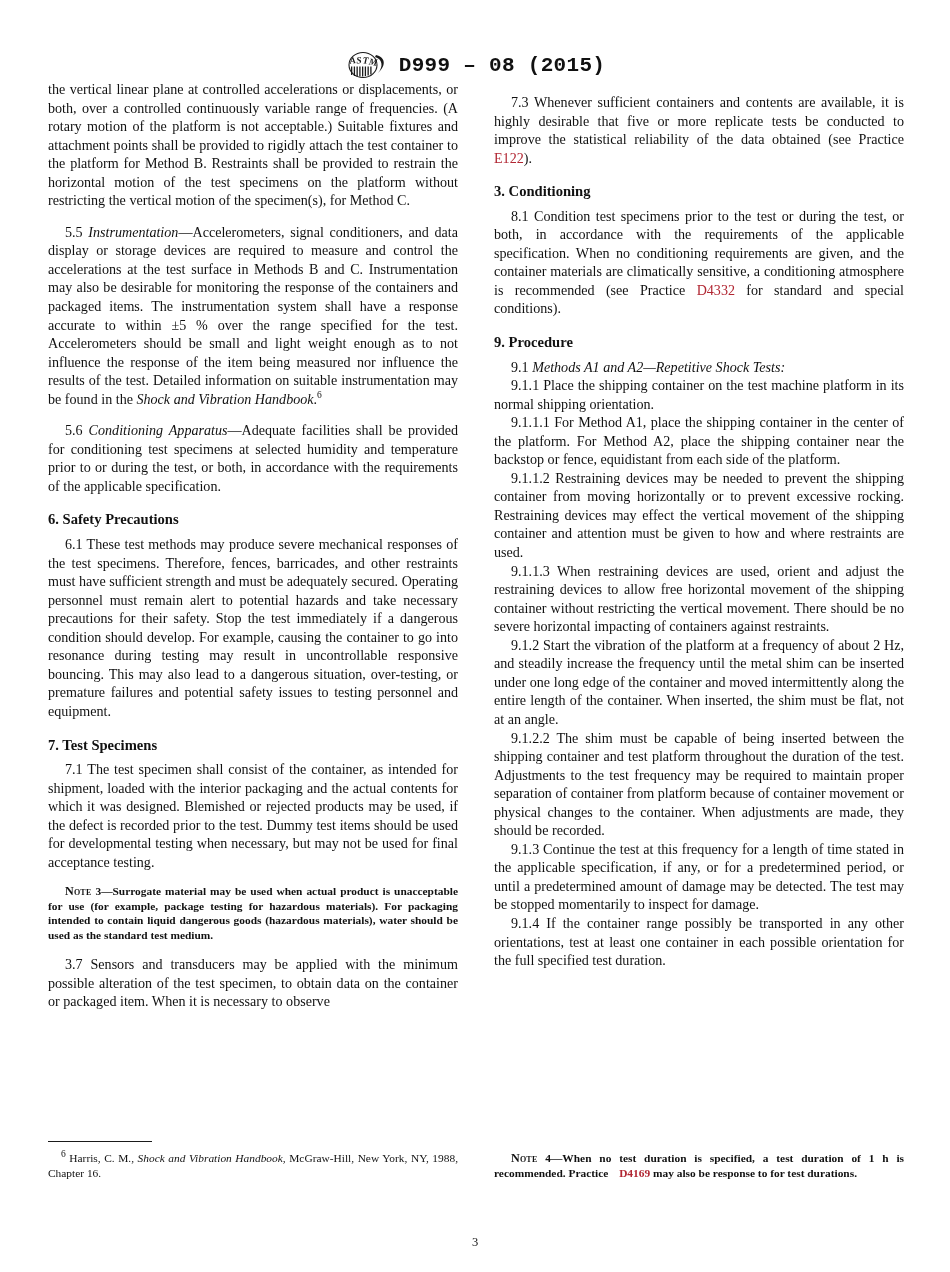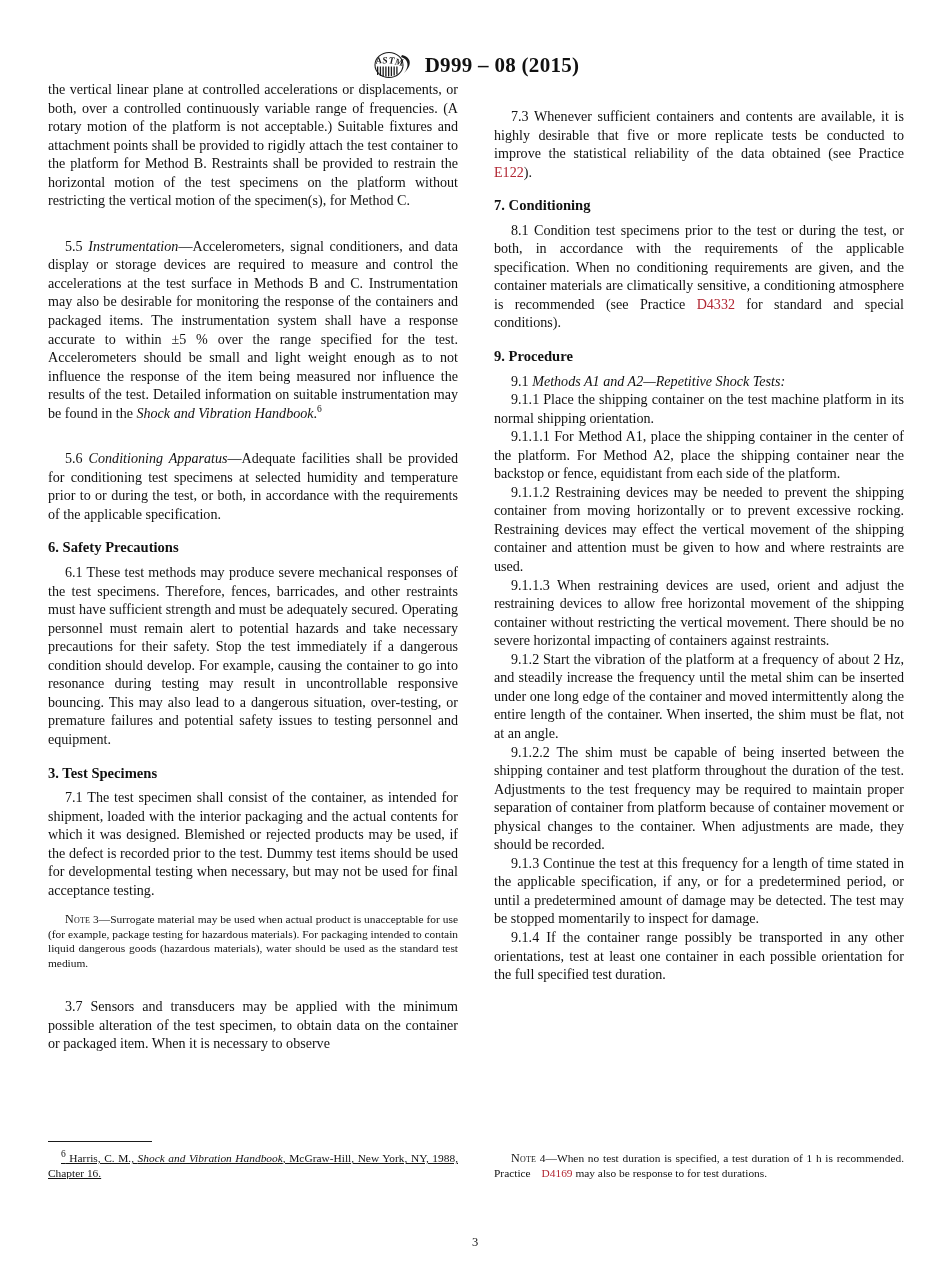--- a/index.html
+++ b/index.html
@@ -33,21 +33,21 @@
   }
   .logo {
     width: 44px;
     height: 30px;
     display: block;
   }
   .doc-title {
     font-size: 21px;
     font-weight: bold;
     letter-spacing: 0.3px;
-    font-family: Liberation Serif, serif;
+    font-family: Liberation Mono, monospace;
     white-space: nowrap;
   }
 
   
   .columns {
     position: absolute;
     top: 80px;
     left: 48px;
     width: 856px;
     display: flex;
@@ -72,37 +72,38 @@
   p.indent {
     text-indent: 17px;
   }
   h2.section {
     font-size: 14.6px;
     font-weight: bold;
     margin: 15px 0 6px 0;
     line-height: 18.55px;
     text-align: left;
   }
-  .sp-above { margin-top: 27px; }
+  .sp-above { margin-top: 13px; }
 
   .ital { font-style: italic; }
   .link { color: #b12632; }
   sup.fn {
     font-size: 9.5px;
     vertical-align: super;
     line-height: 0;
   }
 
   
   p.note {
     font-size: 11.4px;
     line-height: 14.4px;
     text-indent: 17px;
     text-align: justify;
     margin-top: 13px;
+    font-weight: bold;
   }
   .smallcaps {
     font-variant: small-caps;
     font-size: 12.1px;
     letter-spacing: 0.2px;
   }
 
   
   .footnote-wrap {
     position: absolute;
@@ -114,21 +115,20 @@
     width: 104px;
     height: 0;
     border-top: 1px solid #1a1a1a;
     margin-bottom: 9px;
   }
   p.footnote {
     font-size: 11.4px;
     line-height: 14.4px;
     text-indent: 13px;
     text-align: justify;
-    text-decoration: underline;
   }
 
   .note-bottom {
     position: absolute;
     left: 0;
     bottom: 0;
     width: 410px;
   }
 
   
@@ -185,21 +185,21 @@
       </p>
 
       <p class="indent sp-above">
         <span>5.6</span><span>&nbsp;</span><span class="ital">Conditioning Apparatus</span><span>—</span><span>Adequate facilities shall be provided for conditioning test specimens at selected humidity and temperature prior to or during the test, or both, in accordance with the requirements of the applicable specification.</span>
       </p>
 
       <h2 class="section">6.  Safety Precautions</h2>
 
       <p class="indent">6.1 These test methods may produce severe mechanical responses of the test specimens. Therefore, fences, barricades, and other restraints must have sufficient strength and must be adequately secured. Operating personnel must remain alert to potential hazards and take necessary precautions for their safety. Stop the test immediately if a dangerous condition should develop. For example, causing the container to go into resonance during testing may result in uncontrollable responsive bouncing. This may also lead to a dangerous situation, over-testing, or premature failures and potential safety issues to testing personnel and equipment.</p>
 
-      <h2 class="section">3.  Test Specimens</h2>
+      <h2 class="section">7.  Test Specimens</h2>
 
       <p class="indent">7.1 The test specimen shall consist of the container, as intended for shipment, loaded with the interior packaging and the actual contents for which it was designed. Blemished or rejected products may be used, if the defect is recorded prior to the test. Dummy test items should be used for developmental testing when necessary, but may not be used for final acceptance testing.</p>
 
       <p class="note">
         <span class="smallcaps">Note</span><span> 3</span><span>—Surrogate material may be used when actual product is unacceptable for use (for example, package testing for hazardous materials). For packaging intended to contain liquid dangerous goods (hazardous materials), water should be used as the standard test medium.</span>
       </p>
 
       <p class="indent sp-above">3.7 Sensors and transducers may be applied with the minimum possible alteration of the test specimen, to obtain data on the container or packaged item. When it is necessary to observe</p>
 
       <div class="footnote-wrap">
@@ -211,21 +211,21 @@
 
     </div>
 
     <div class="col" style="height:1100px;">
 
 
       <p class="indent sp-above">
         <span>7.3 Whenever sufficient containers and contents are available, it is highly desirable that five or more replicate tests be conducted to improve the statistical reliability of the data obtained (see Practice </span><a class="link" href="#" style="text-decoration:none;">E122</a><span>).</span>
       </p>
 
-      <h2 class="section">7.  Conditioning</h2>
+      <h2 class="section">3.  Conditioning</h2>
 
       <p class="indent">
         <span>8.1 Condition test specimens prior to the test or during the test, or both, in accordance with the requirements of the applicable specification. When no conditioning requirements are given, and the container materials are climatically sensitive, a conditioning atmosphere is recommended (see Practice </span><a class="link" href="#" style="text-decoration:none;">D4332</a><span> for standard and special conditions).</span>
       </p>
 
       <h2 class="section">9.  Procedure</h2>
 
       <p class="indent">
         <span>9.1 </span><span class="ital">Methods A1 and A2—Repetitive Shock Tests:</span>
       </p>

